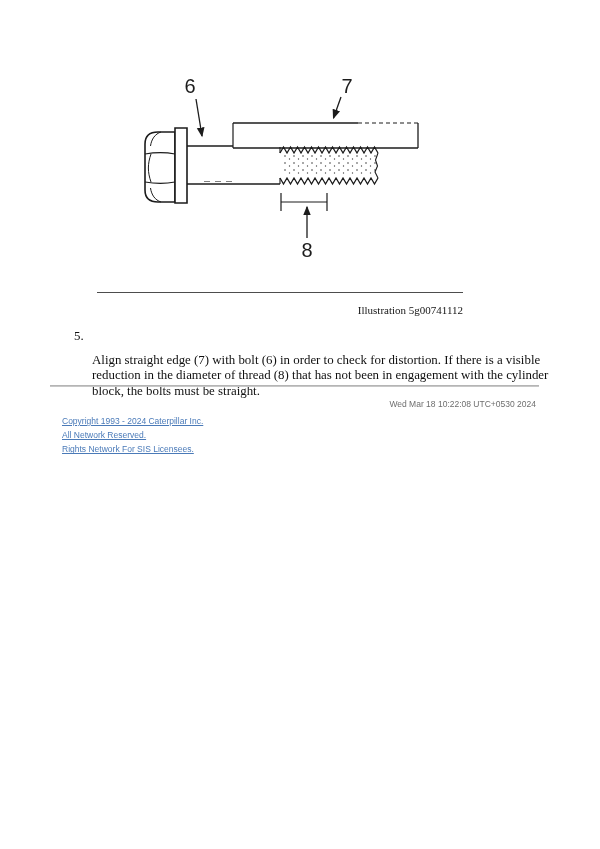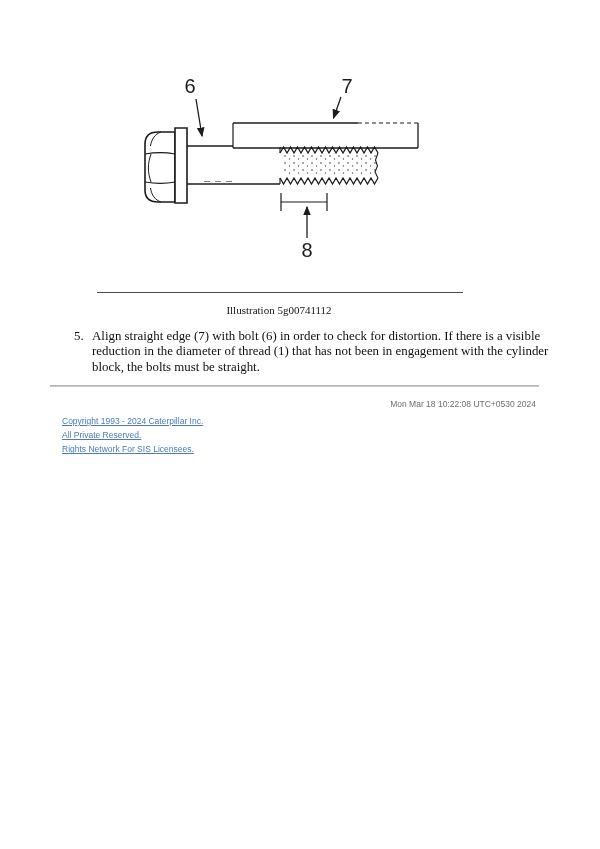--- a/index.html
+++ b/index.html
@@ -16,29 +16,29 @@
   .figure-svg path,.figure-svg line,.figure-svg rect{vector-effect:non-scaling-stroke;}
   .callout-digit{
     font-family:"Liberation Sans", sans-serif;
     font-size:20px;fill:#1c1c1c;
   }
 
   
   .caption-rule{position:absolute;left:97px;top:292px;width:366px;height:1px;background:#4d4d4d;}
   .caption-row{
     position:absolute;left:95px;top:304px;width:368px;
-    display:flex;justify-content:center;
+    display:flex;justify-content:flex-end;
     font-family:"Liberation Serif", serif;font-size:11px;color:#141414;
   }
 
   
   .step{position:absolute;left:74px;top:329px;width:470px;
     font-family:"Liberation Serif", serif;font-size:12.9px;color:#101010;}
   .step-number{position:absolute;left:0;top:0;}
-  .step-lines{margin-left:18px;}
+  .step-lines{margin-left:18px;margin-top:24px;}
   .step-line{line-height:15.3px;white-space:nowrap;}
 
   
   .footer-rule{position:absolute;left:50px;top:385px;width:489px;height:2px;
     background:#c7c7c7;border-top:1px solid #b5b5b5;box-sizing:border-box;}
   .footer-links{position:absolute;left:62px;top:414px;display:flex;flex-direction:column;}
   .footer-link{
     font-family:"Liberation Sans", sans-serif;font-size:8.5px;line-height:14.2px;
     color:#4a7ab8;text-decoration:underline;cursor:pointer;white-space:nowrap;
   }
@@ -115,26 +115,26 @@
   <div class="caption-rule"></div>
   <div class="caption-row">
     <span>Illustration 5</span>
     <span>g00741112</span>
   </div>
 
   <div class="step">
     <span class="step-number">5.</span>
     <div class="step-lines">
       <div class="step-line">Align straight edge (7) with bolt (6) in order to check for distortion. If there is a visible</div>
-      <div class="step-line">reduction in the diameter of thread (1) that has not been in engagement with the cylinder</div>
+      <div class="step-line">reduction in the diameter of thread (8) that has not been in engagement with the cylinder</div>
       <div class="step-line">block, the bolts must be straight.</div>
     </div>
   </div>
 
   <div class="footer-rule"></div>
   <div class="footer-links">
     <a class="footer-link">Copyright 1993 - 2024 Caterpillar Inc.</a>
-    <a class="footer-link">All Private Reserved.</a>
+    <a class="footer-link">All Network Reserved.</a>
     <a class="footer-link">Rights Network For SIS Licensees.</a>
   </div>
-  <div class="footer-timestamp">Mon Mar 18 10:22:08 UTC+0530 2024</div>
+  <div class="footer-timestamp">Wed Mar 18 10:22:08 UTC+0530 2024</div>
 
 </div>
 
 </body></html>

